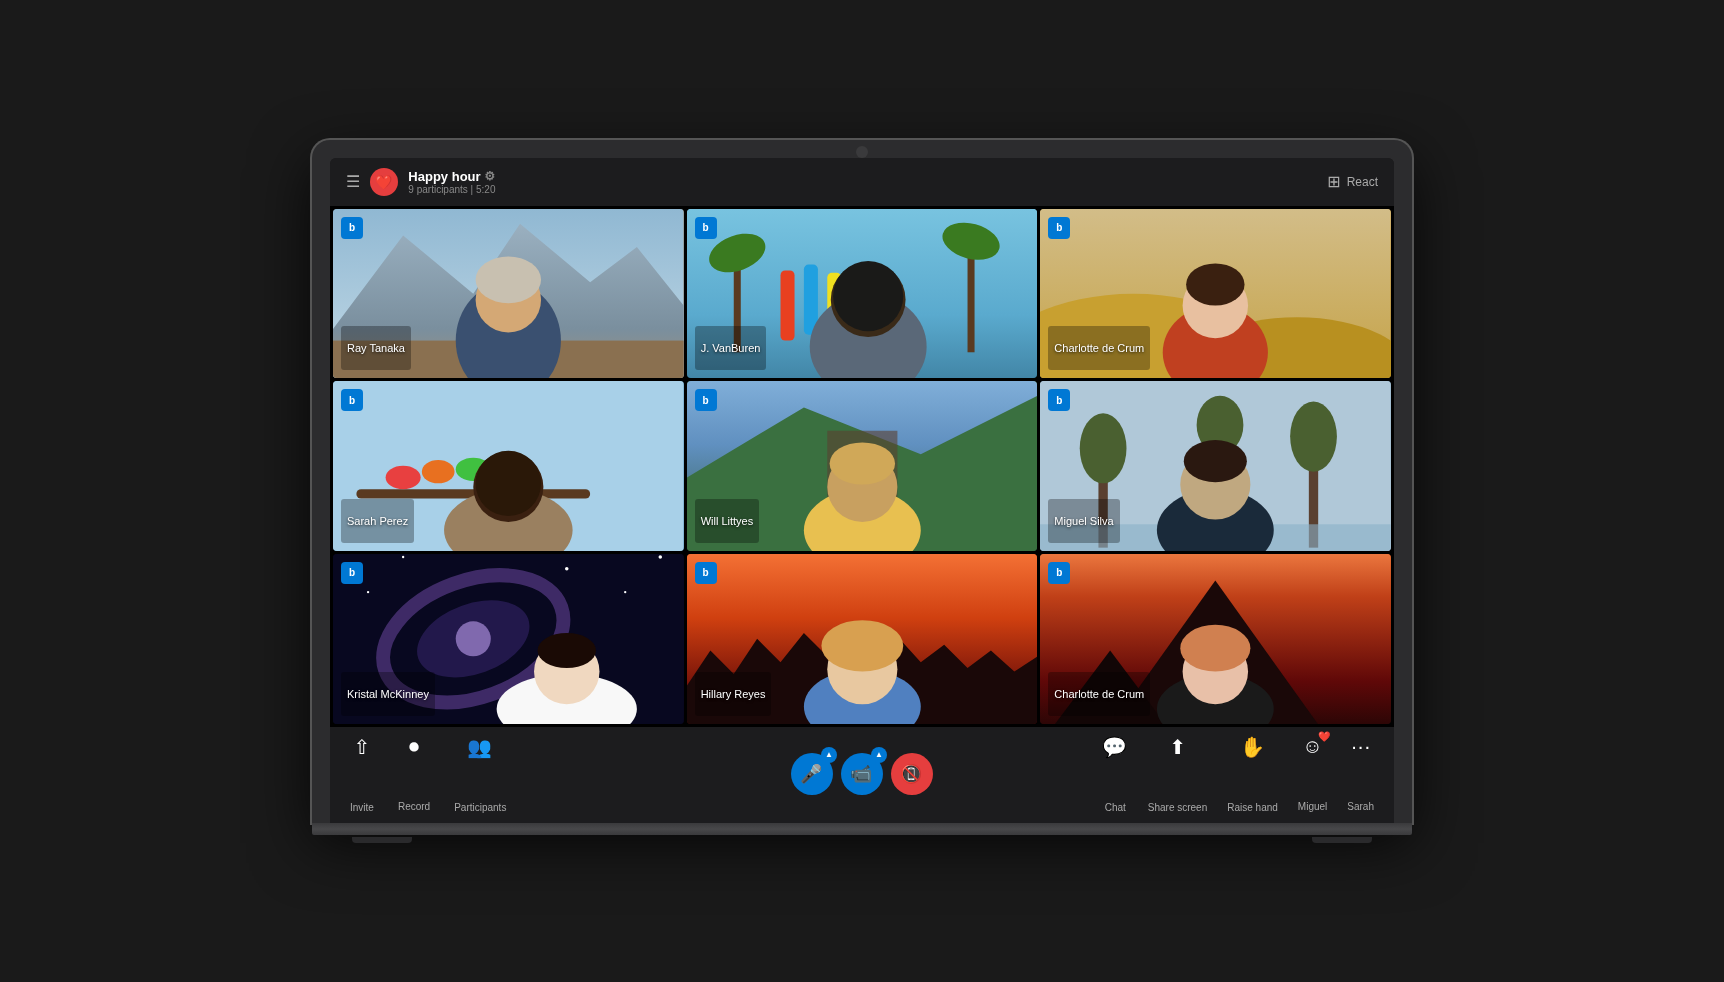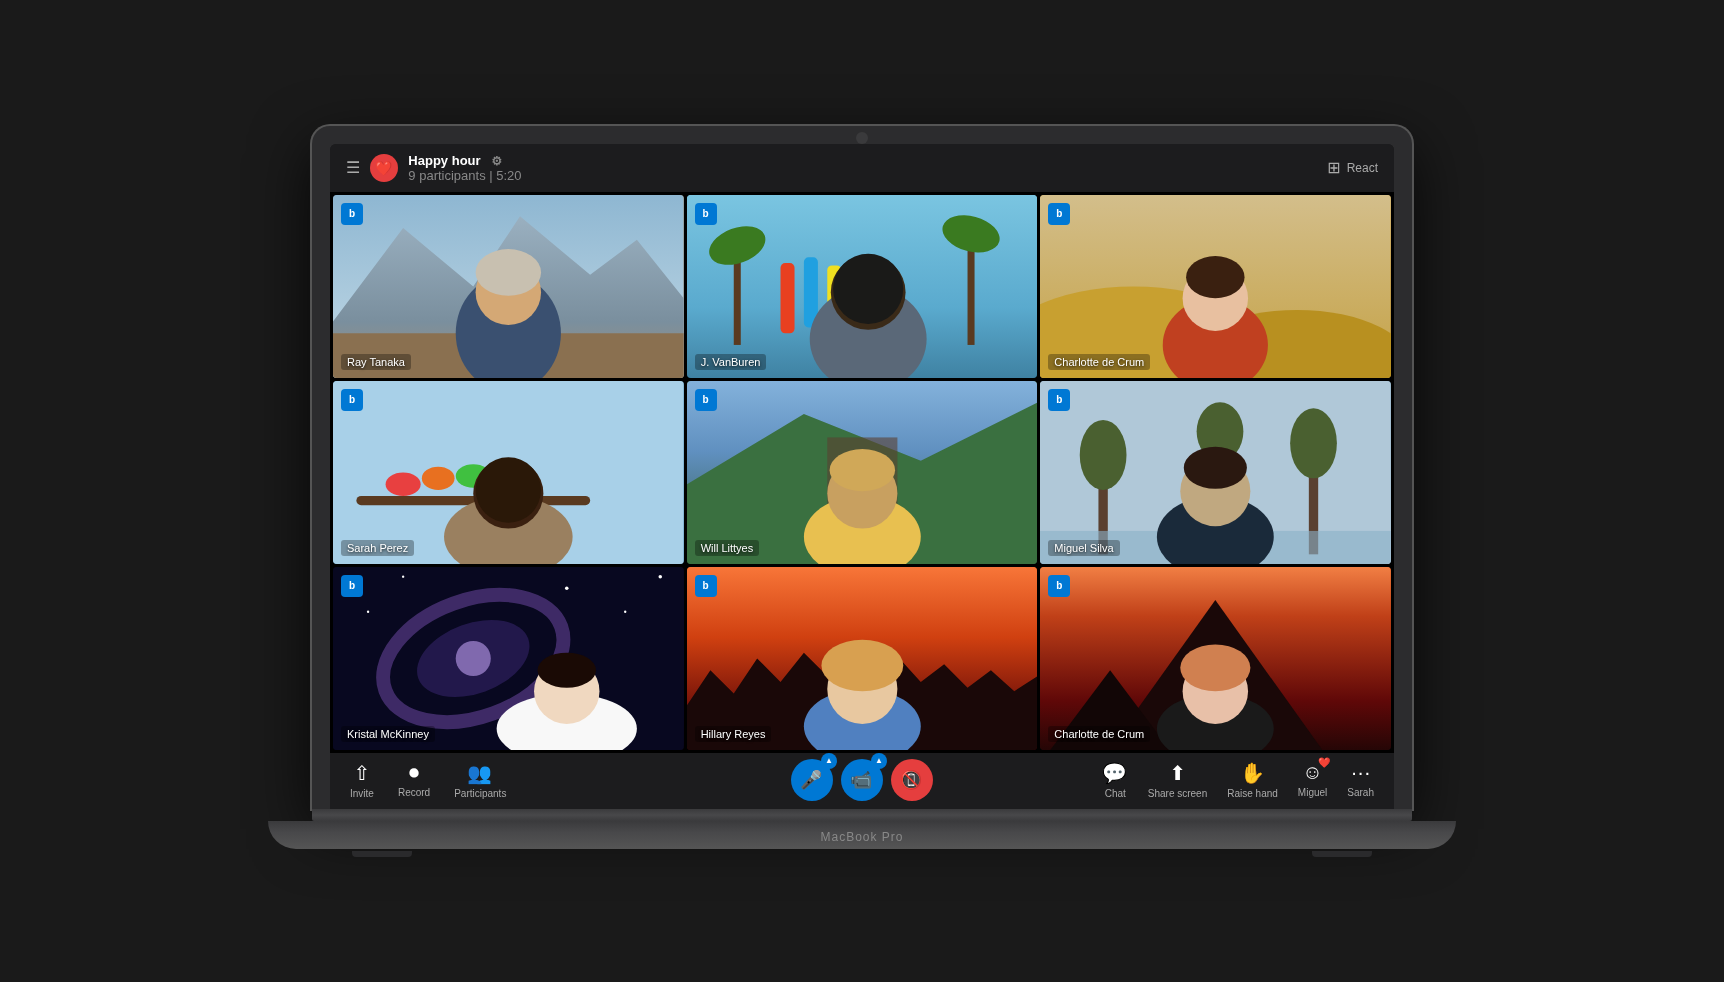--- a/index.html
+++ b/index.html
@@ -90,27 +90,27 @@
     .meeting-info {
       display: flex;
       flex-direction: column;
     }
 
     .meeting-title {
       color: #fff;
       font-size: 13px;
       font-weight: 600;
       display: flex;
-      align-items: flex-end;
-      gap: 11px;
+      align-items: flex-start;
+      gap: 4px;
     }
 
     .meeting-subtitle {
       color: #888;
-      font-size: 13px;
+      font-size: 10px;
     }
 
     .top-bar-right {
       display: flex;
       align-items: center;
       gap: 6px;
       color: #aaa;
       font-size: 12px;
       cursor: pointer;
     }
@@ -145,21 +145,21 @@
 
     .participant-label {
       position: absolute;
       bottom: 8px;
       left: 8px;
       color: #fff;
       font-size: 11px;
       font-weight: 500;
       text-shadow: 0 1px 3px rgba(0,0,0,0.8);
       background: rgba(0,0,0,0.3);
-      padding: 2px 6px;
+      padding: 16px 6px;
       border-radius: 3px;
       margin-top: 12px;
     }
 
     .bing-badge {
       position: absolute;
       top: 8px;
       left: 8px;
       width: 22px;
       height: 22px;
@@ -214,20 +214,21 @@
     }
 
     .tool-icon {
       font-size: 20px;
       color: #fff;
     }
 
     .tool-label {
       font-size: 10px;
       color: #aaa;
+      margin-top: 40px;
     }
 
     .center-btn {
       width: 42px;
       height: 42px;
       border-radius: 50%;
       display: flex;
       align-items: center;
       justify-content: center;
       cursor: pointer;
@@ -603,21 +604,18 @@
             <span class="tool-label">Sarah</span>
           </div>
         </div>
       </div>
 
     </div>
   </div>
 
   <div class="laptop-base">
     <div class="laptop-hinge"></div>
-    <div class="laptop-bottom">
-      <span class="laptop-brand">MacBook Pro</span>
-    </div>
     <div class="laptop-feet">
       <div class="foot"></div>
       <div class="foot"></div>
     </div>
   </div>
 </div>
 
 </body></html>

